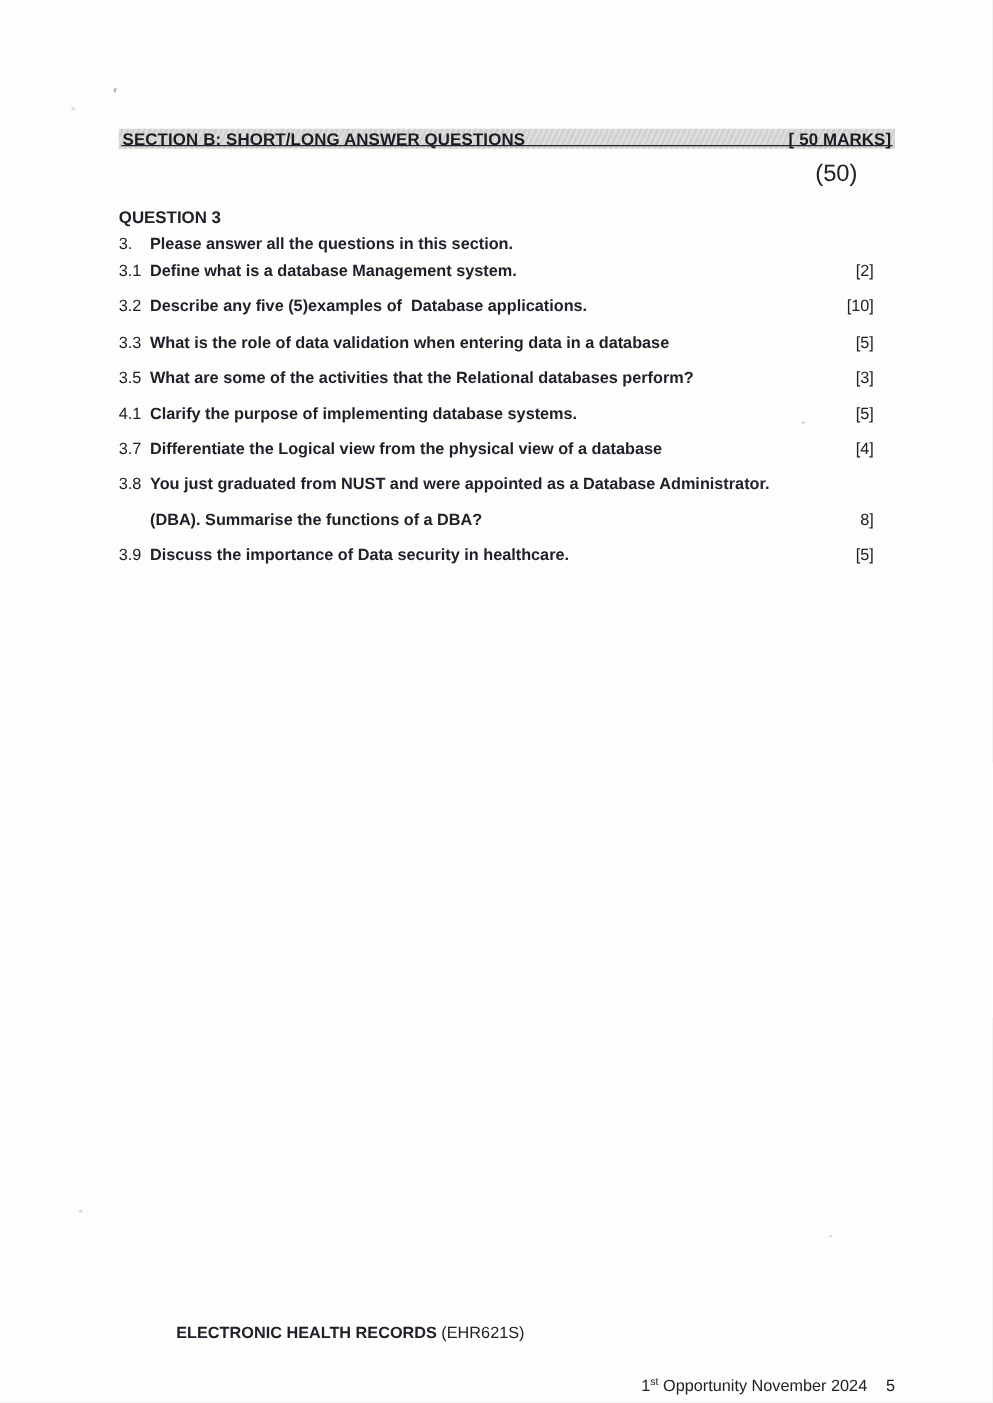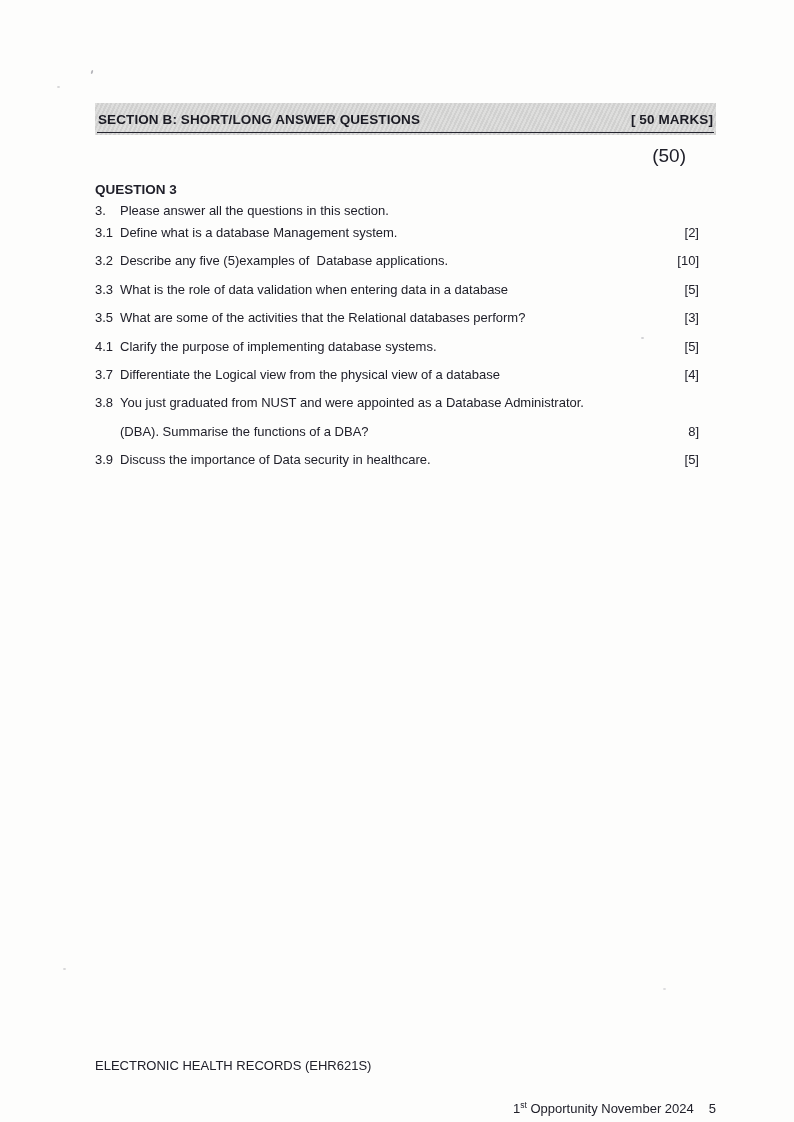--- a/index.html
+++ b/index.html
@@ -18,21 +18,21 @@
   .content {
     position:absolute;
     left:95px; top:103px;
     width:621px;
   }
   
   .section-bar {
     position:relative;
     background:#d7d7d6;
     background-image:repeating-linear-gradient(115deg, rgba(255,255,255,.18) 0 2px, rgba(0,0,0,.03) 2px 4px);
-    height:32px;
+    height:16px;
     display:flex;
     justify-content:space-between;
     align-items:center;
     padding:0 3px;
     box-sizing:border-box;
     font-weight:bold;
     font-size:13.5px;
     letter-spacing:.1px;
     color:#1b1b24;
   }
@@ -65,32 +65,32 @@
   .q-row {
     display:flex;
     align-items:center;
     height:28.4px;
     line-height:28.4px;
     font-size:13px;
     padding-right:17px;
     box-sizing:border-box;
   }
   .q-num { width:25px; flex:0 0 25px; white-space:pre; }
-  .q-text { flex:1 1 auto; white-space:pre; }
+  .q-text { flex:1 1 auto; white-space:pre;font-weight:bold; }
   .q-marks { flex:0 0 aupx; text-align:right; white-space:pre; }
   .footer {
     position:absolute;
     left:95px; right:78px; top:1057px;
     display:flex;
     justify-content:space-between;
     font-size:13px;
     line-height:17px;
   }
   .footer-left { white-space:pre; }
-  .footer-left .bold { font-weight:normal; }
+  .footer-left .bold { font-weight:bold;margin-left:46px; }
   .footer-right { white-space:pre;margin-top:43px; }
   .footer-right sup { font-size:8.5px; vertical-align:super; line-height:0; }
   .footer-right .pagenum { margin-left:15px; }
   
   .speck { position:absolute; background:#8f8f96; border-radius:50%; }
   .speck.s1 { left:91px; top:70px; width:2px; height:4px; opacity:.65; transform:rotate(18deg); }
   .speck.s2 { left:57px; top:86px; width:3px; height:2px; opacity:.35; }
   .speck.s3 { left:641px; top:337px; width:3px; height:2px; opacity:.4; }
   .speck.s4 { left:63px; top:968px; width:3px; height:2px; opacity:.35; }
   .speck.s5 { left:663px; top:988px; width:3px; height:2px; opacity:.3; }

